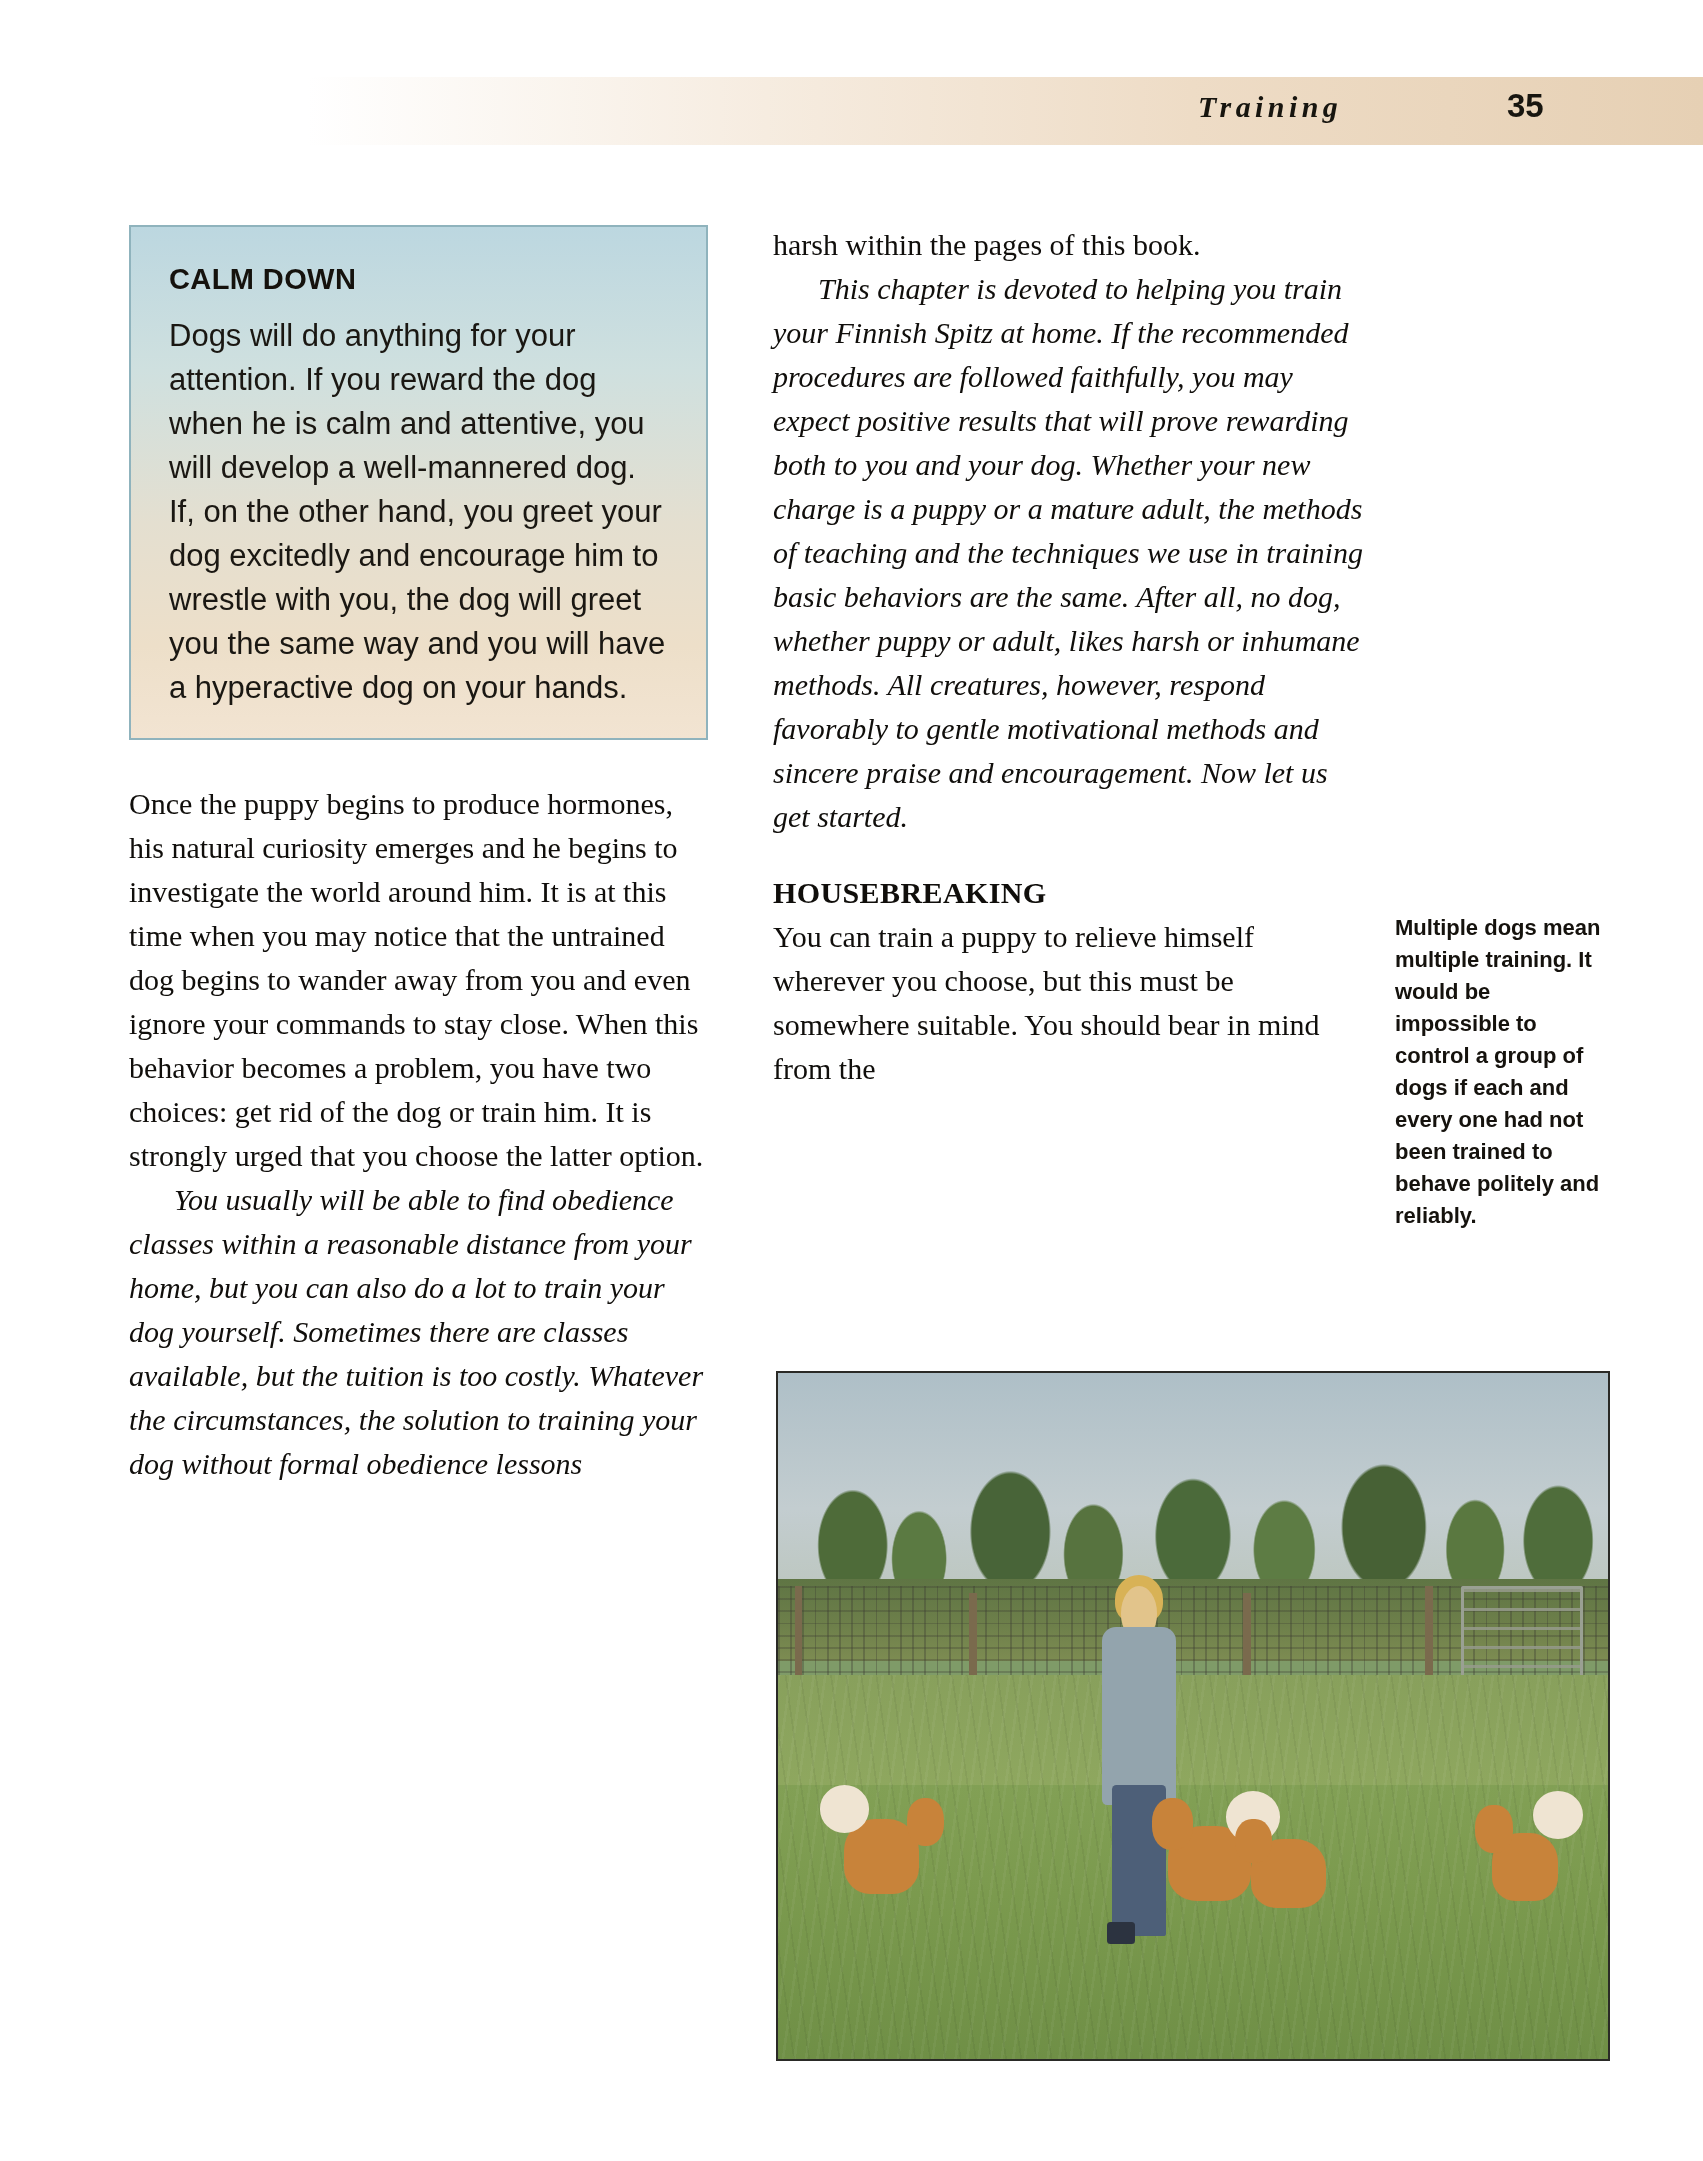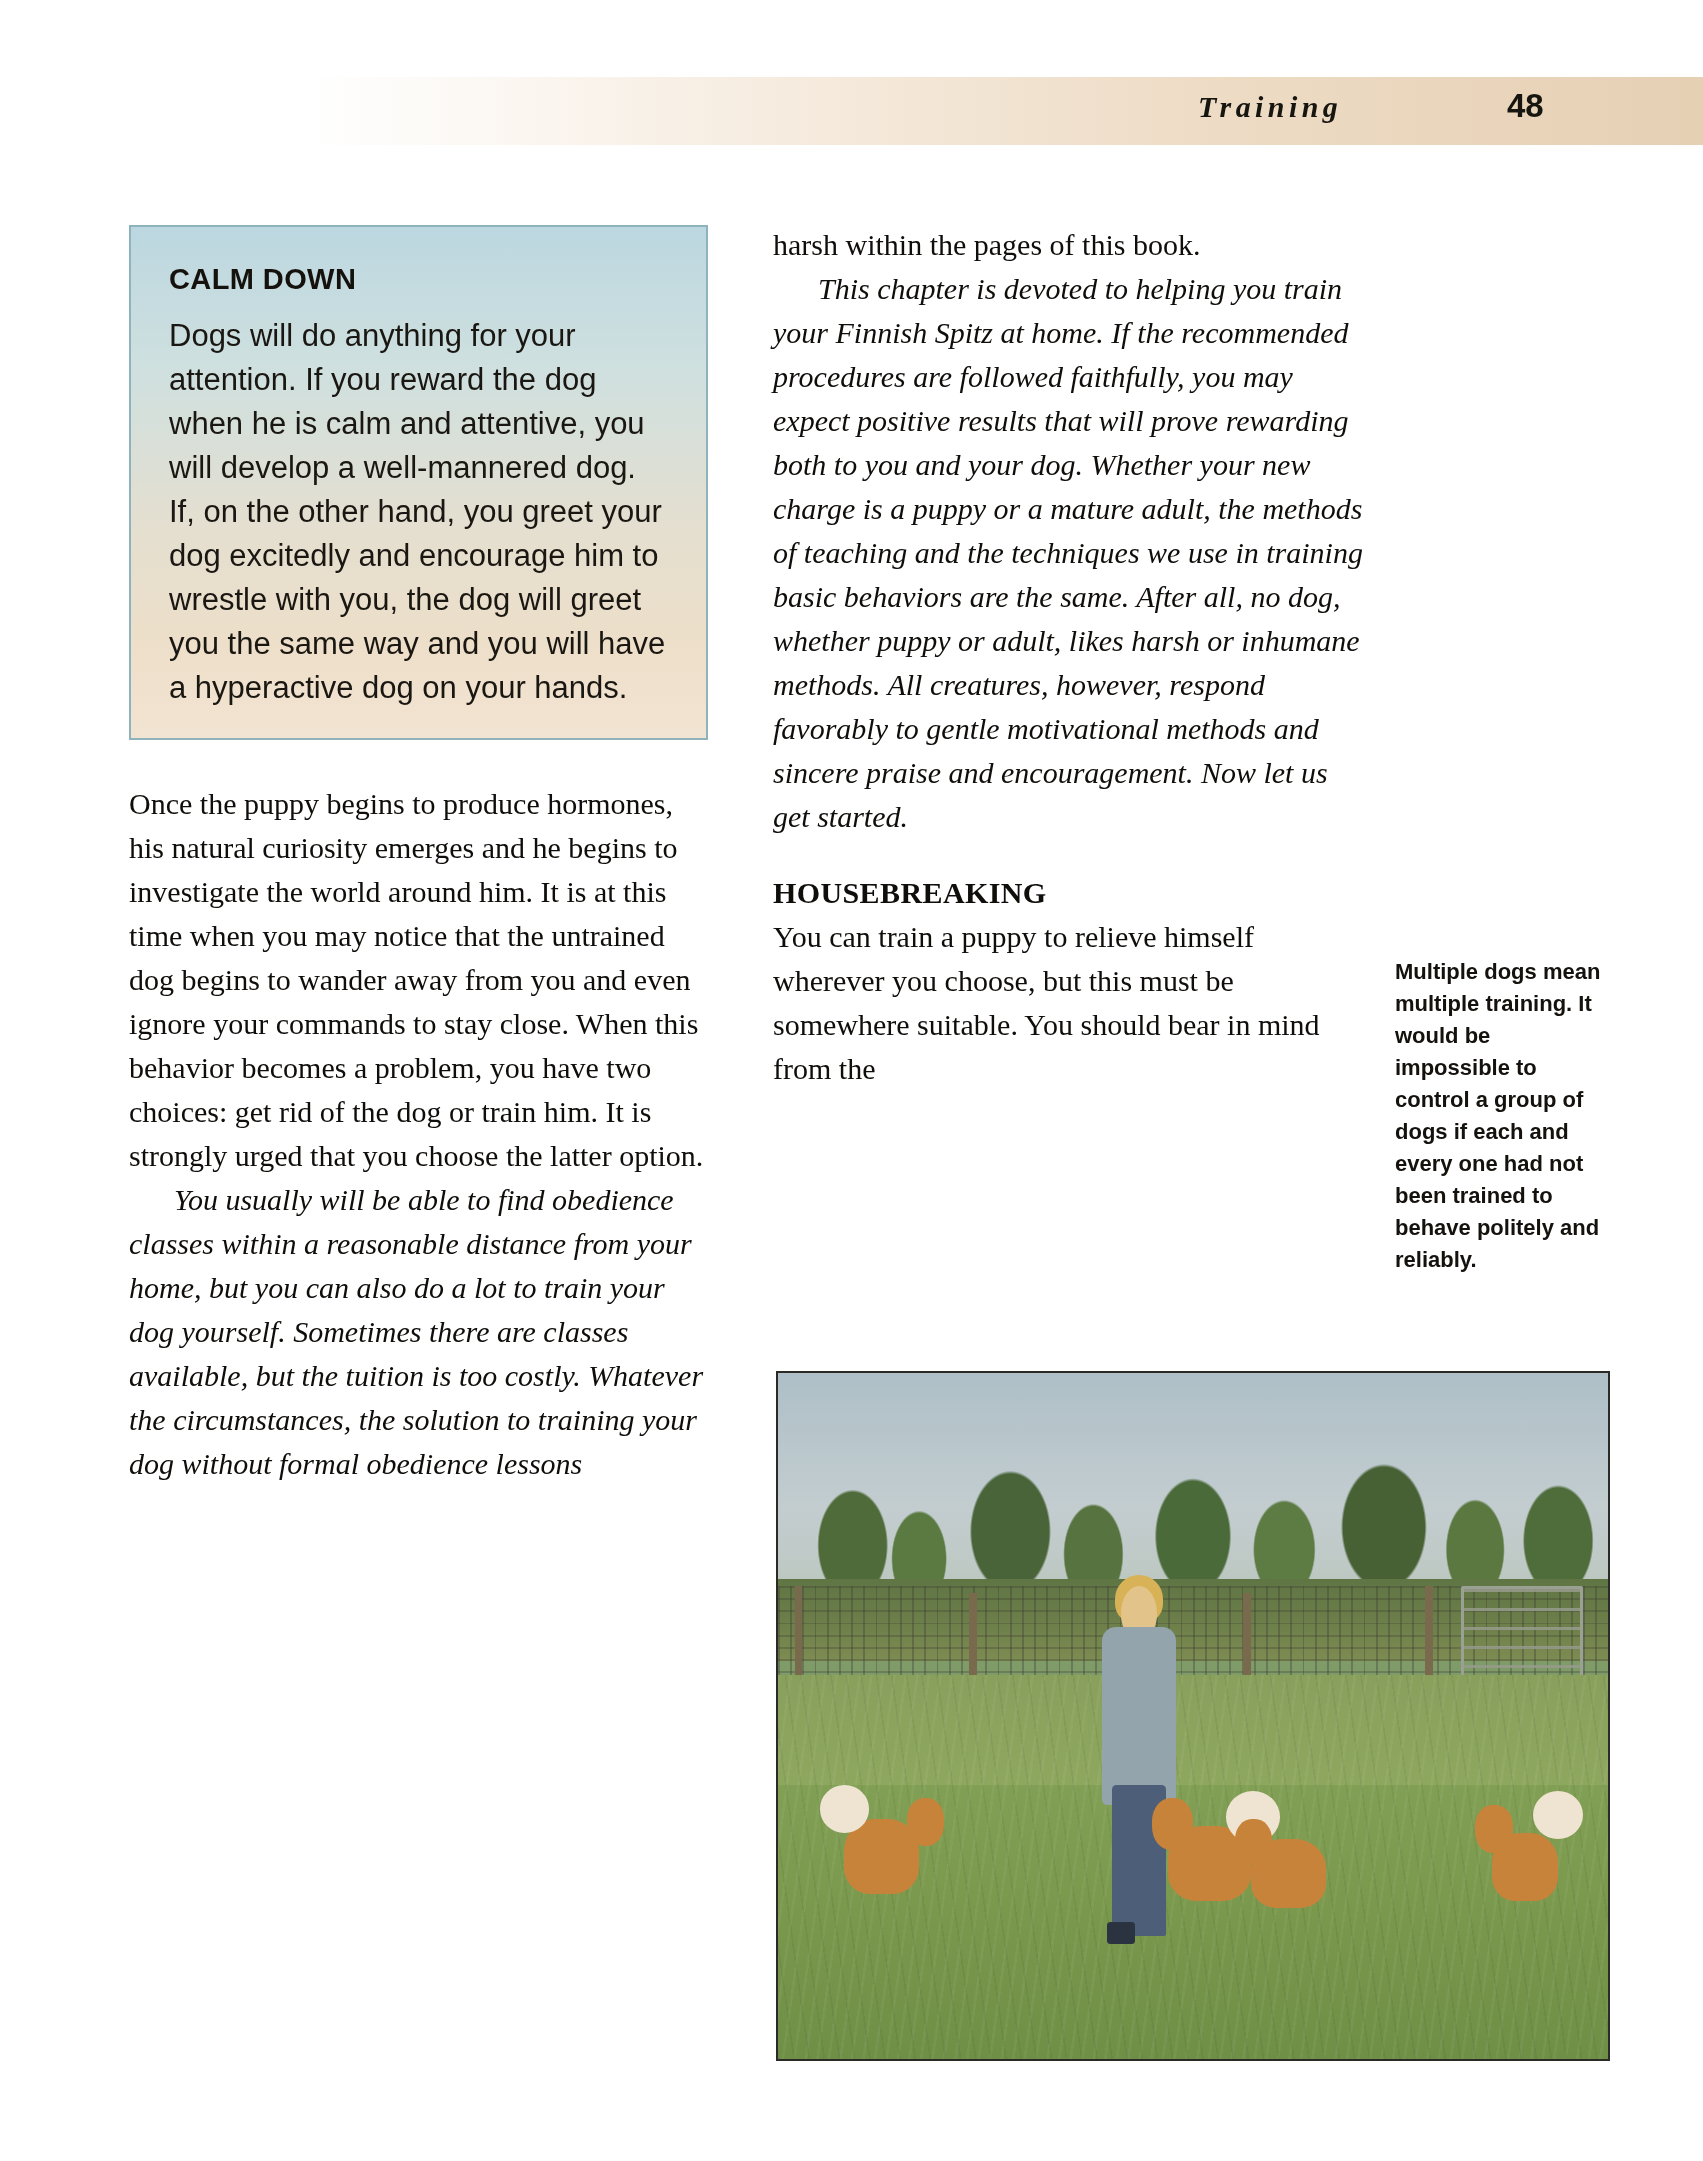--- a/index.html
+++ b/index.html
@@ -46,21 +46,21 @@
   }
   .col-mid {
     position: absolute;
     left: 773px;
     top: 223px;
     width: 594px;
   }
   .col-right {
     position: absolute;
     left: 1395px;
-    top: 956px;
+    top: 912px;
     width: 210px;
   }
 
   
   .calm-box {
     position: absolute;
     left: 129px;
     top: 225px;
     width: 579px;
     height: 515px;
@@ -266,21 +266,21 @@
   }
 
   
   p { margin: 0; }
 </style>
 </head>
 <body>
 
 <div class="header-band"></div>
 <div class="header-title">Training</div>
-<div class="header-page">48</div>
+<div class="header-page">35</div>
 
 <div class="calm-box">
   <p class="calm-title">CALM DOWN</p>
   <p class="calm-text">Dogs will do anything for your attention. If you reward the dog when he is calm and attentive, you will develop a well-mannered dog. If, on the other hand, you greet your dog excitedly and encourage him to wrestle with you, the dog will greet you the same way and you will have a hyperactive dog on your hands.</p>
 </div>
 
 <div class="left-flow">
   <p class="body-text">Once the puppy begins to produce hormones, his natural curiosity emerges and he begins to investigate the world around him. It is at this time when you may notice that the untrained dog begins to wander away from you and even ignore your commands to stay close. When this behavior becomes a problem, you have two choices: get rid of the dog or train him. It is strongly urged that you choose the latter option.</p>
   <p class="body-text">You usually will be able to find obedience classes within a reasonable distance from your home, but you can also do a lot to train your dog yourself. Sometimes there are classes available, but the tuition is too costly. Whatever the circumstances, the solution to training your dog without formal obedience lessons</p>
 </div>

